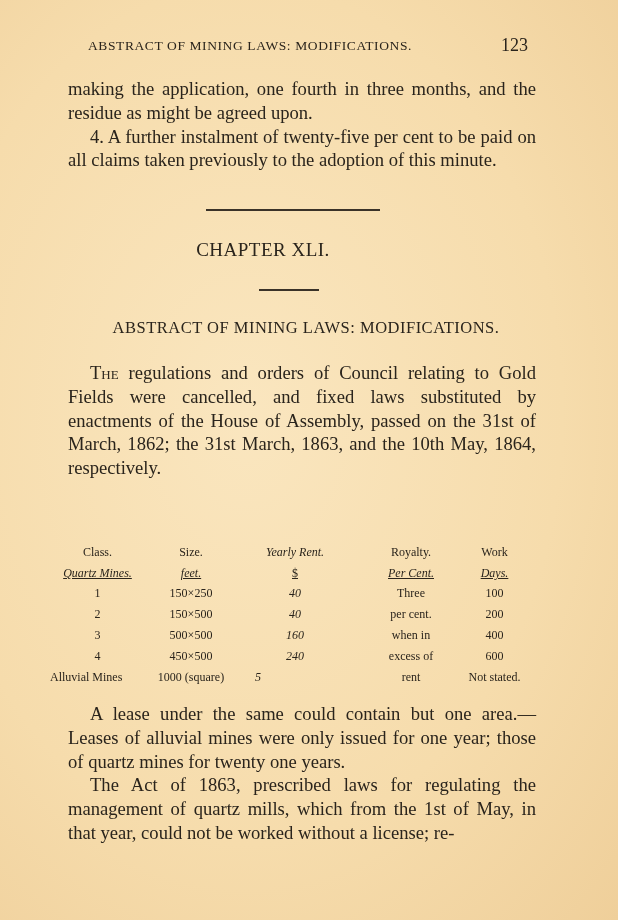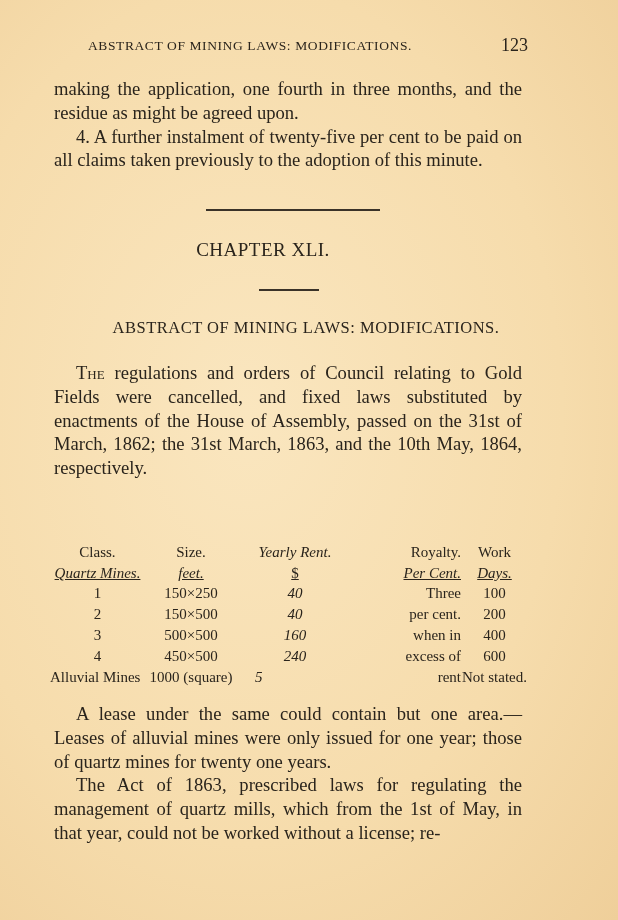--- a/index.html
+++ b/index.html
@@ -11,43 +11,43 @@
     color: #2a241c;
     position: relative;
   }
   .page { position: absolute; left: 0; top: 0; width: 618px; height: 920px; }
   .running-head {
     position: absolute; left: 88px; top: 38px; width: 440px;
     font-size: 13.5px; letter-spacing: 0.6px;
   }
   .running-head .pn { position: absolute; right: 0; top: -3px; font-size: 18px; letter-spacing: 0; }
   .text {
-    position: absolute; left: 54px; width: 468px;
+    position: absolute; left: 68px; width: 468px;
     font-size: 18.6px; line-height: 23.8px; text-align: justify;
   }
   .text p { margin: 0; }
   .indent { text-indent: 22px; }
   .p1 { top: 77px; }
   .rule { position: absolute; height: 1.5px; background: #3a3228; }
   .rule1 { left: 206px; width: 174px; top: 209px; }
   .rule2 { left: 259px; width: 60px; top: 289px; }
   .chapter { position: absolute; left: 0; width: 526px; top: 239px; text-align: center; font-size: 19px; letter-spacing: 0.5px; }
   .subhead { position: absolute; left: 0; width: 612px; top: 318px; text-align: center; font-size: 16.5px; letter-spacing: 0.5px; }
   .p2 { top: 361px; }
   .sc { font-variant: small-caps; }
   table.abstract {
     position: absolute; left: 50px; top: 542px; width: 478px;
-    border-collapse: collapse; font-size: 15px;
+    border-collapse: collapse; font-size: 12px;
   }
   table.abstract td { padding: 0; height: 20.8px; white-space: nowrap; }
   .it { font-style: italic; text-decoration: underline; }
   .c-class { width: 95px; text-align: center; }
   .c-size { width: 92px; text-align: center; }
   .c-rent { width: 98px; text-align: center; font-style: italic; }
-  .c-roy { width: 100px; text-align: right; padding-left: 8px !important; }
+  .c-roy { width: 100px; text-align: center; padding-left: 8px !important; }
   .c-work { text-align: center; }
   .p3 { top: 702px; }
 </style>
 </head>
 <body>
 
 <div class="page">
 
   <div class="running-head">
     <span>ABSTRACT OF MINING LAWS: MODIFICATIONS.</span>

